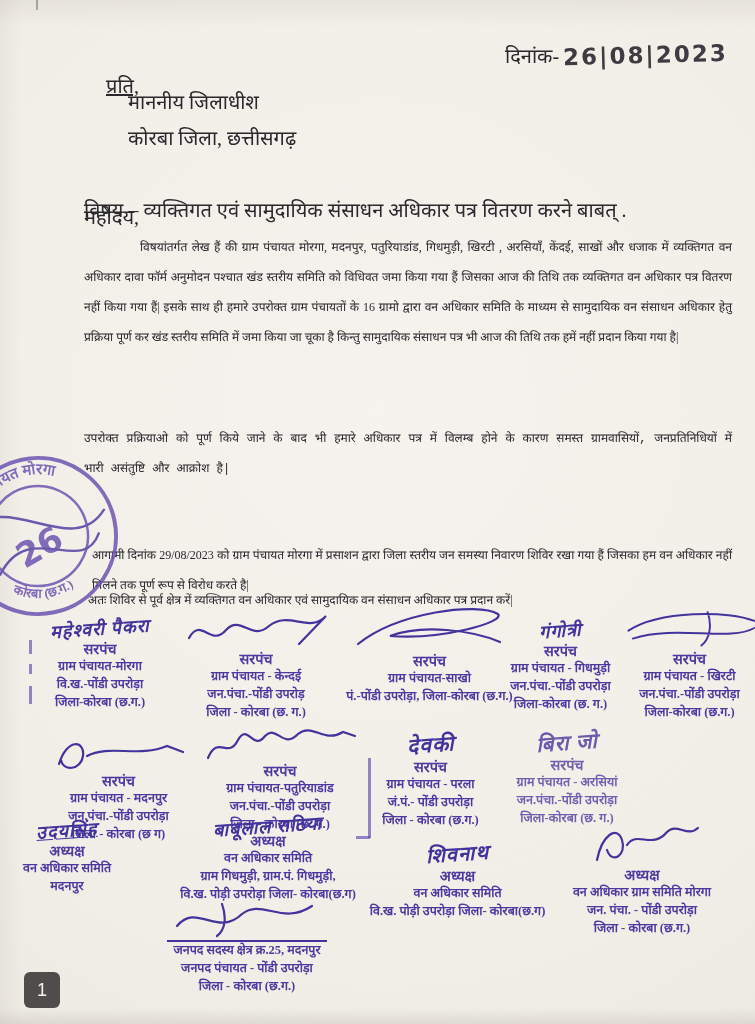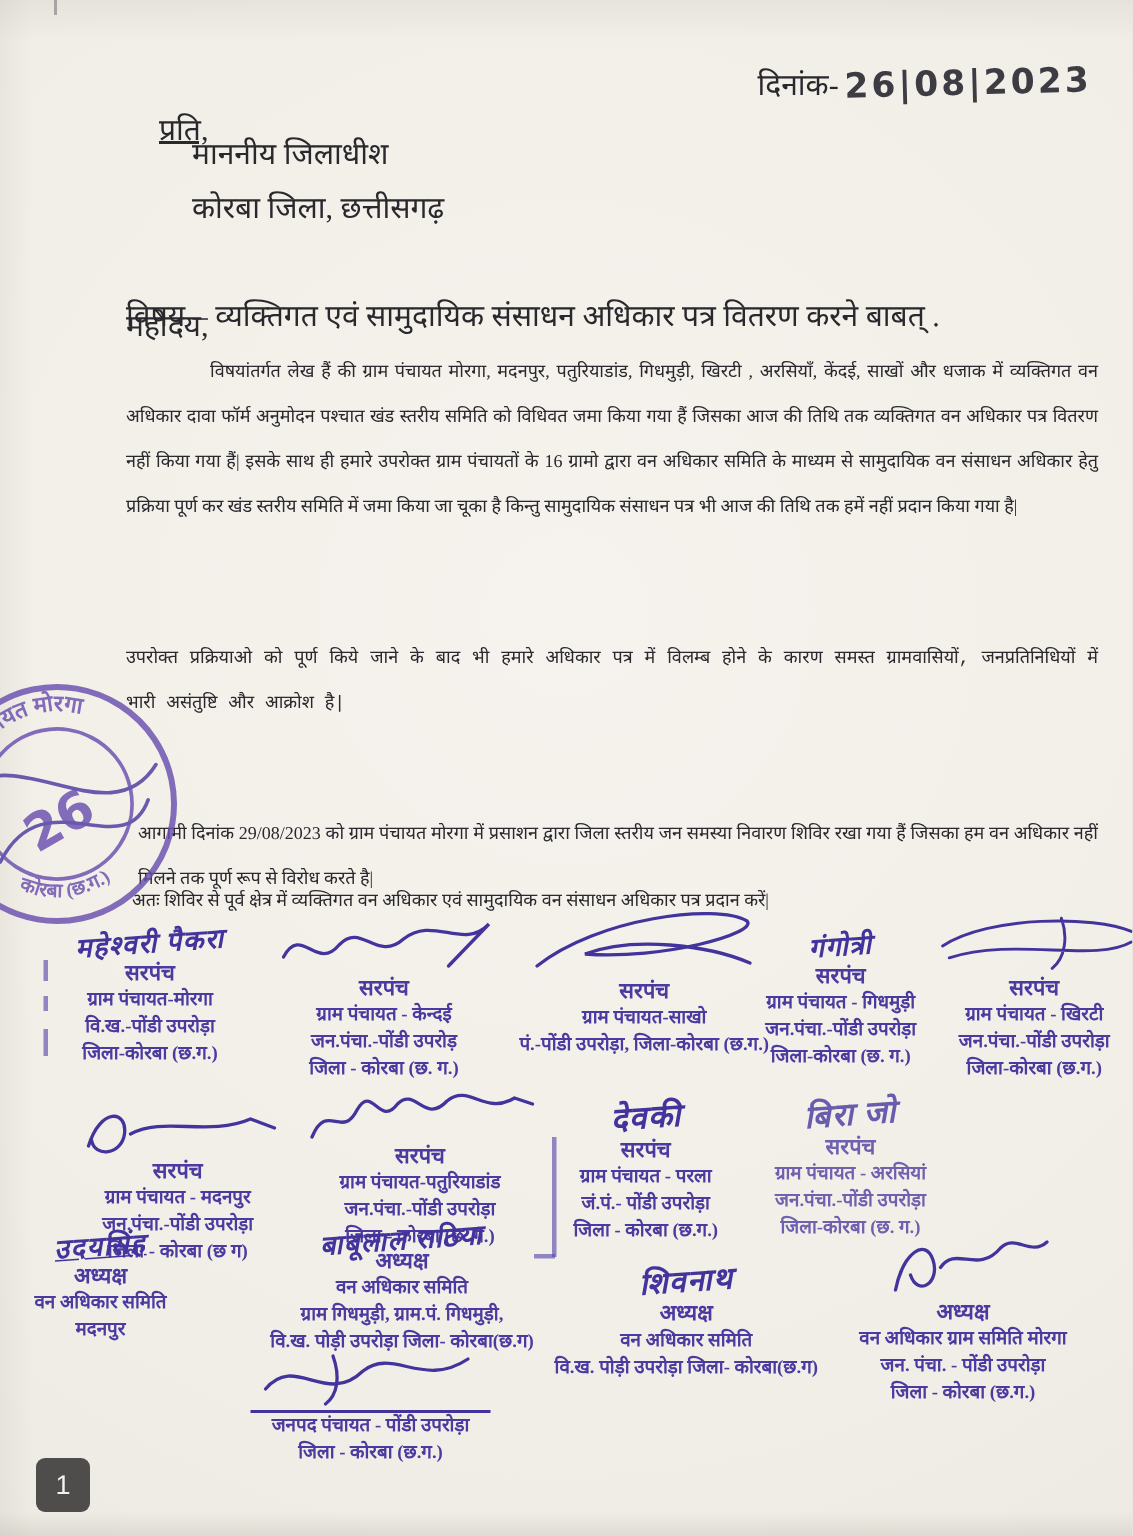--- a/index.html
+++ b/index.html
@@ -193,18 +193,19 @@
     <div class="sig-title">अध्यक्ष</div>
     <div class="sig-line">वन अधिकार ग्राम समिति मोरगा</div>
     <div class="sig-line">जन. पंचा. - पोंडी उपरोड़ा</div>
     <div class="sig-line">जिला - कोरबा (छ.ग.)</div>
   </div>
 
   <div class="sig-block" style="left:122px;top:898px;width:250px;">
     <svg class="scrib" style="border-bottom:2px solid #43339c;padding-bottom:2px;" width="160" height="40" viewBox="0 0 160 40">
       <path d="M10 28 C30 4 50 40 75 16 C95 0 115 28 145 8 M55 6 C60 20 58 32 50 38"></path>
     </svg>
+    <div class="sig-line">जनपद सदस्य क्षेत्र क्र.25, मदनपुर</div>
     <div class="sig-line">जनपद पंचायत - पोंडी उपरोड़ा</div>
     <div class="sig-line">जिला - कोरबा (छ.ग.)</div>
   </div>
 
   <div class="badge">1</div>
 </div>
 
 </body></html>

